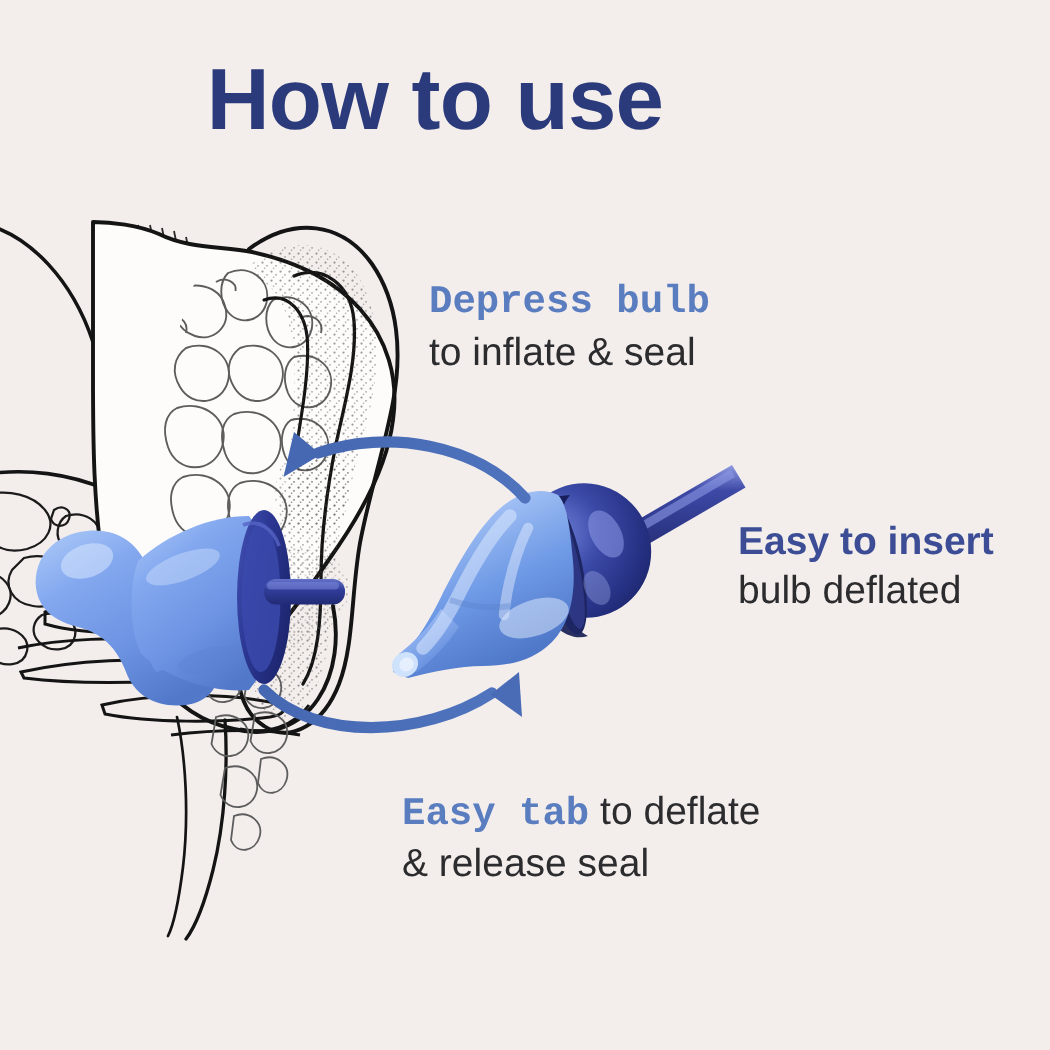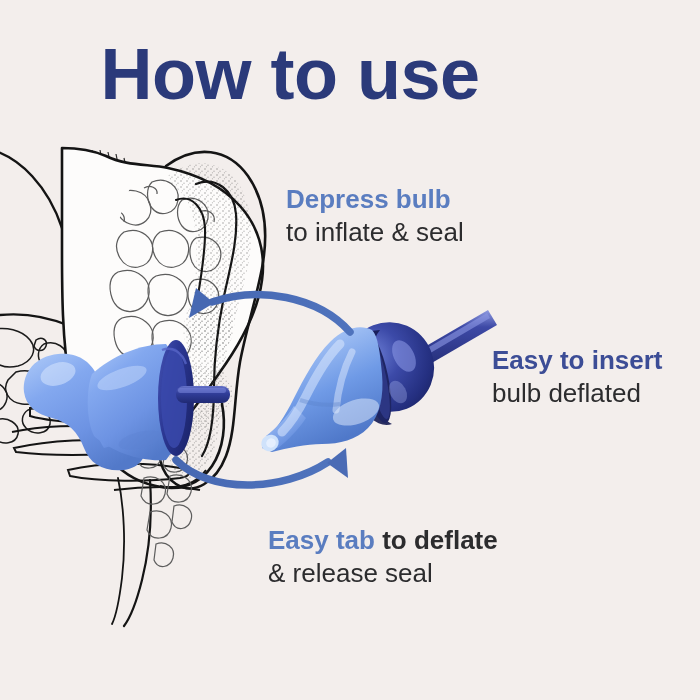--- a/index.html
+++ b/index.html
@@ -6,36 +6,36 @@
   body{
     width:700px;height:700px;overflow:hidden;
     background:#f3eeec;
     font-family:"Liberation Sans", sans-serif;
     position:relative;
   }
   #stage{position:absolute;inset:0;width:700px;height:700px;}
 
   .title{
     position:absolute;left:0;top:38px;width:580px;text-align:center;
-    font-size:72px;font-weight:700;letter-spacing:-0.5px;
+    font-size:58px;font-weight:700;letter-spacing:-0.5px;
     color:#2b3a7a;
     line-height:1.0;
     white-space:nowrap;
   }
 
   .callout{position:absolute;}
   .callout .l1{
     font-size:26px;font-weight:700;line-height:1.28;
     white-space:nowrap;
   }
   .callout .l2{
     font-size:26px;font-weight:400;line-height:1.3;
     color:#2c2c2e;white-space:nowrap;
   }
-  .accent{color:#5a7dc0;}
+  .accent{color:#5a7dc0;font-family:Liberation Mono, monospace;}
   .accent-deep{color:#3c4d96;}
   .plain{color:#2c2c2e;}
 
   #c-depress{left:286px;top:183px;}
   #c-insert{left:492px;top:344px;}
   #c-pull{left:268px;top:524px;}
 
   .svg-layer{position:absolute;left:0;top:0;width:700px;height:700px;}
 </style>
 </head>
@@ -321,18 +321,18 @@
 
   <div class="callout" id="c-insert">
     <div class="l1">
       <span class="accent-deep">Easy to insert</span>
     </div>
     <div class="l2">bulb deflated</div>
   </div>
 
   <div class="callout" id="c-pull">
     <div class="l1">
-      <span class="accent">Easy tab</span><span class="plain" style="font-weight:700;margin-top:28px;"> to deflate</span>
+      <span class="accent">Easy tab</span><span class="plain" style="font-weight:400;margin-top:28px;"> to deflate</span>
     </div>
     <div class="l2">&amp; release seal</div>
   </div>
 
 </div>
 
 </body></html>

